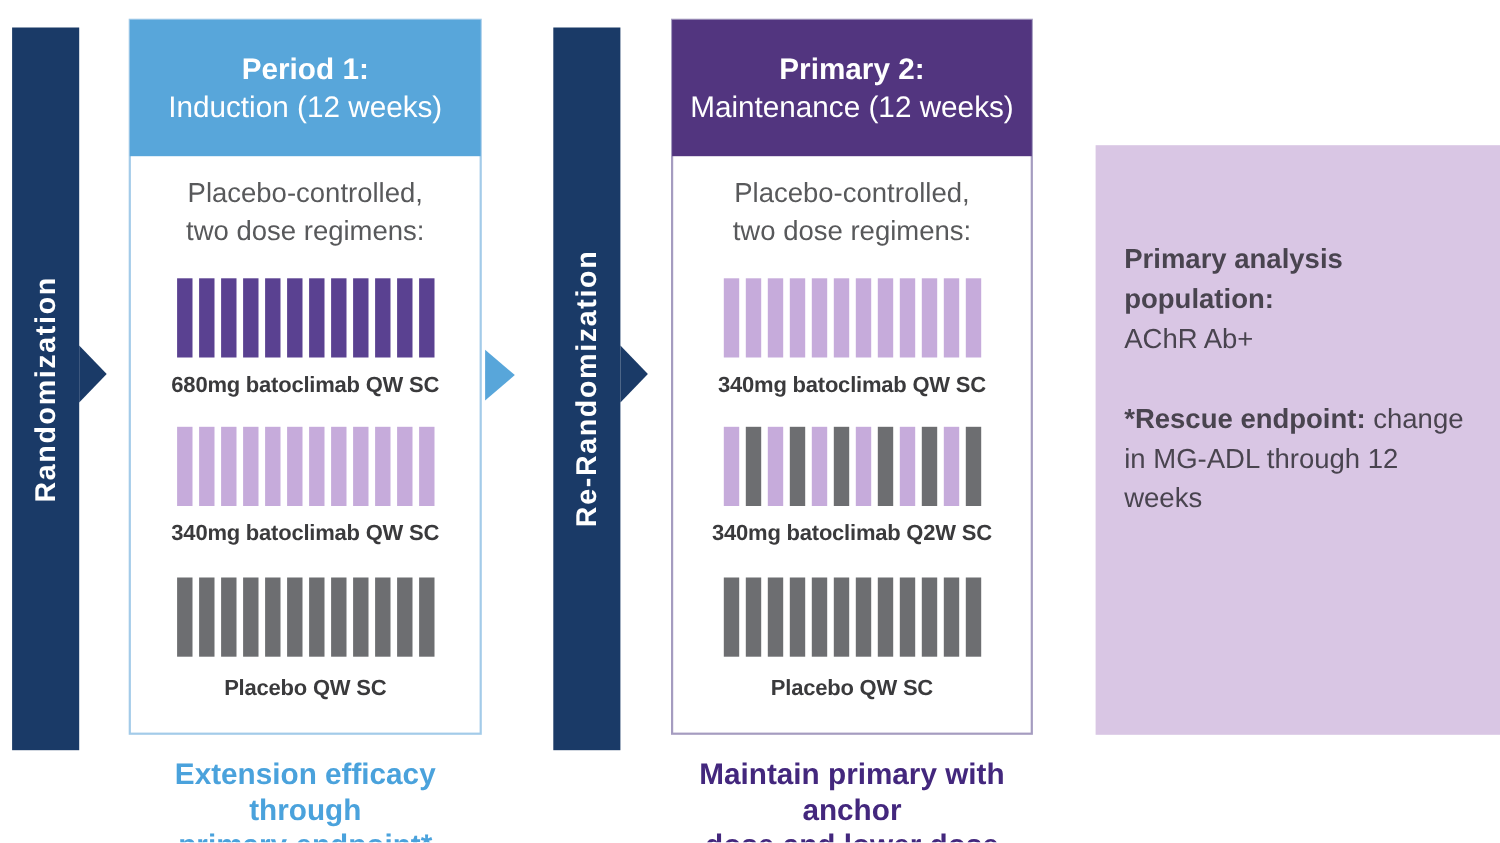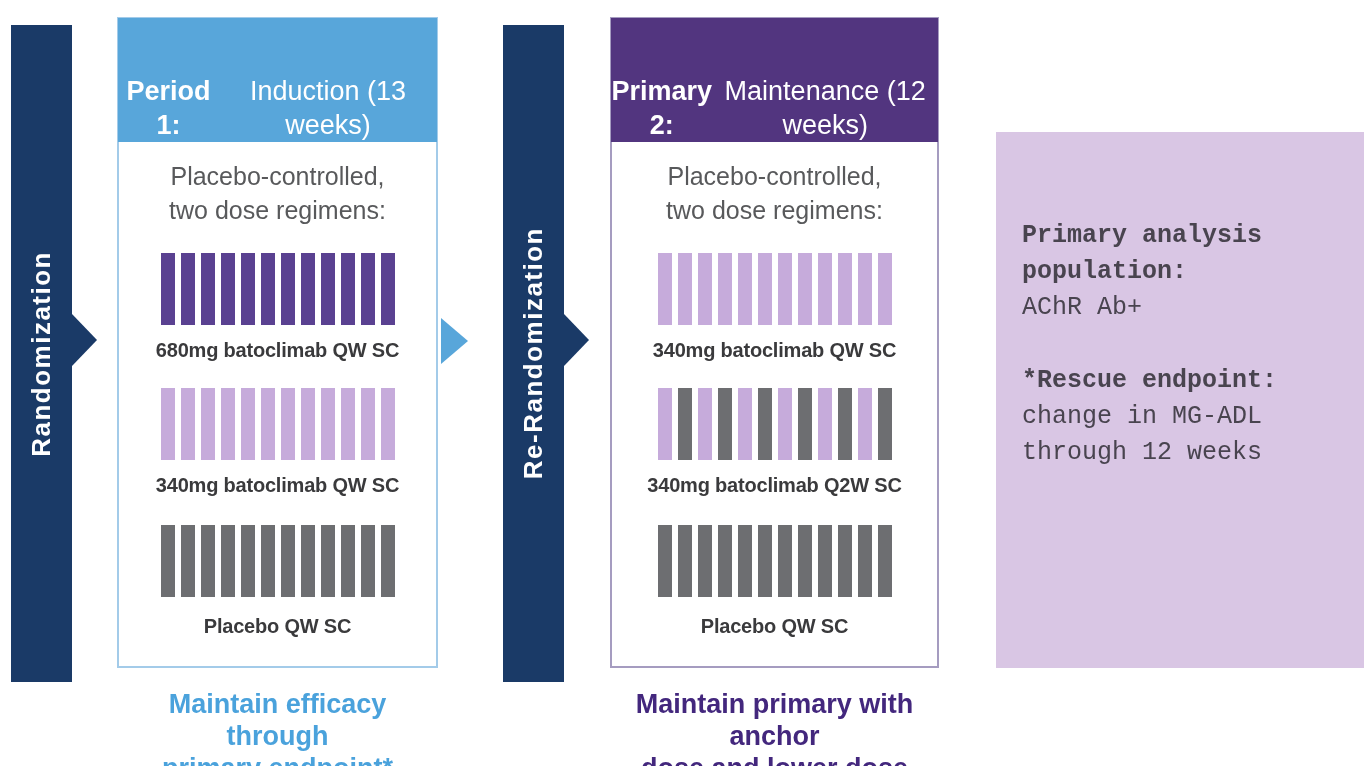--- a/index.html
+++ b/index.html
@@ -29,21 +29,21 @@
 
   
   .period-box {
     position:absolute; top:17px; height:651px; background:#ffffff;
     box-sizing:border-box; display:flex; flex-direction:column;
   }
   .box1 { left:117px; width:321px; border:2px solid #a3cbe9; }
   .box2 { left:610px; width:329px; border:2px solid #a59cc0; }
   .period-header {
     margin:-1px; height:124px; flex:0 0 auto;
-    display:flex; flex-direction:row; justify-content:center; align-items:flex-end;
+    display:flex; flex-direction:column; justify-content:center; align-items:center;
     color:#ffffff; font-size:27px; line-height:34px; text-align:center;
   }
   .hdr1 { background:#58a6da; }
   .hdr2 { background:#52357f; }
   .period-header .t-bold { font-weight:bold; }
 
   .subtitle {
     margin-top:18px; text-align:center;
     font-size:25px; line-height:34px; color:#58595b;
   }
@@ -66,37 +66,37 @@
   .cap1 { left:117px; width:321px; color:#4aa2dc; }
   .cap2 { left:610px; width:329px; color:#43277d; }
 
   
   .info-panel {
     position:absolute; left:996px; top:132px; width:368px; height:536px;
     background:#d9c6e4; box-sizing:border-box;
     padding:86px 16px 0 26px;
     font-size:25px; line-height:36px; color:#49444f;
   }
-  .info-panel p { margin:0 0 37px 0;font-family:Liberation Mono, monospace; }
+  .info-panel p { margin:0 0 37px 0; }
   .info-panel .b { font-weight:bold; }
 </style>
 </head>
 <body>
 
 <div class="canvas">
 
   <div class="vbar" style="left:11px;">
     <span class="vlabel">Randomization</span>
   </div>
   <div class="tri tri-navy" style="left:72px; top:314px;"></div>
 
   <div class="period-box box1">
     <div class="period-header hdr1">
       <div class="t-bold">Period 1:</div>
-      <div>Induction (13 weeks)</div>
+      <div>Induction (12 weeks)</div>
     </div>
     <div class="subtitle">
       <div>Placebo-controlled,</div>
       <div>two dose regimens:</div>
     </div>
     <div class="arm-ticks mt1">
         <span class="tick" style="background: rgb(90, 65, 145);"></span>
         <span class="tick" style="background: rgb(90, 65, 145);"></span>
         <span class="tick" style="background: rgb(90, 65, 145);"></span>
         <span class="tick" style="background: rgb(90, 65, 145);"></span>
@@ -199,21 +199,21 @@
         <span class="tick" style="background: rgb(109, 110, 113);"></span>
         <span class="tick" style="background: rgb(109, 110, 113);"></span>
         <span class="tick" style="background: rgb(109, 110, 113);"></span>
         <span class="tick" style="background: rgb(109, 110, 113);"></span>
         <span class="tick" style="background: rgb(109, 110, 113);"></span>
       </div>
     <div class="arm-label last">Placebo QW SC</div>
   </div>
 
   <div class="caption cap1">
-    <div>Maintain efficacy through</div>
+    <div>Extension efficacy through</div>
     <div>primary endpoint*</div>
   </div>
   <div class="caption cap2">
     <div>Maintain primary with anchor</div>
     <div>dose and lower dose</div>
   </div>
 
   <div class="info-panel">
     <p><span class="b">Primary analysis population:</span><br><span>AChR Ab+</span></p>
     <p><span class="b">*Rescue endpoint:</span><span> change in MG-ADL through 12 weeks</span></p>

